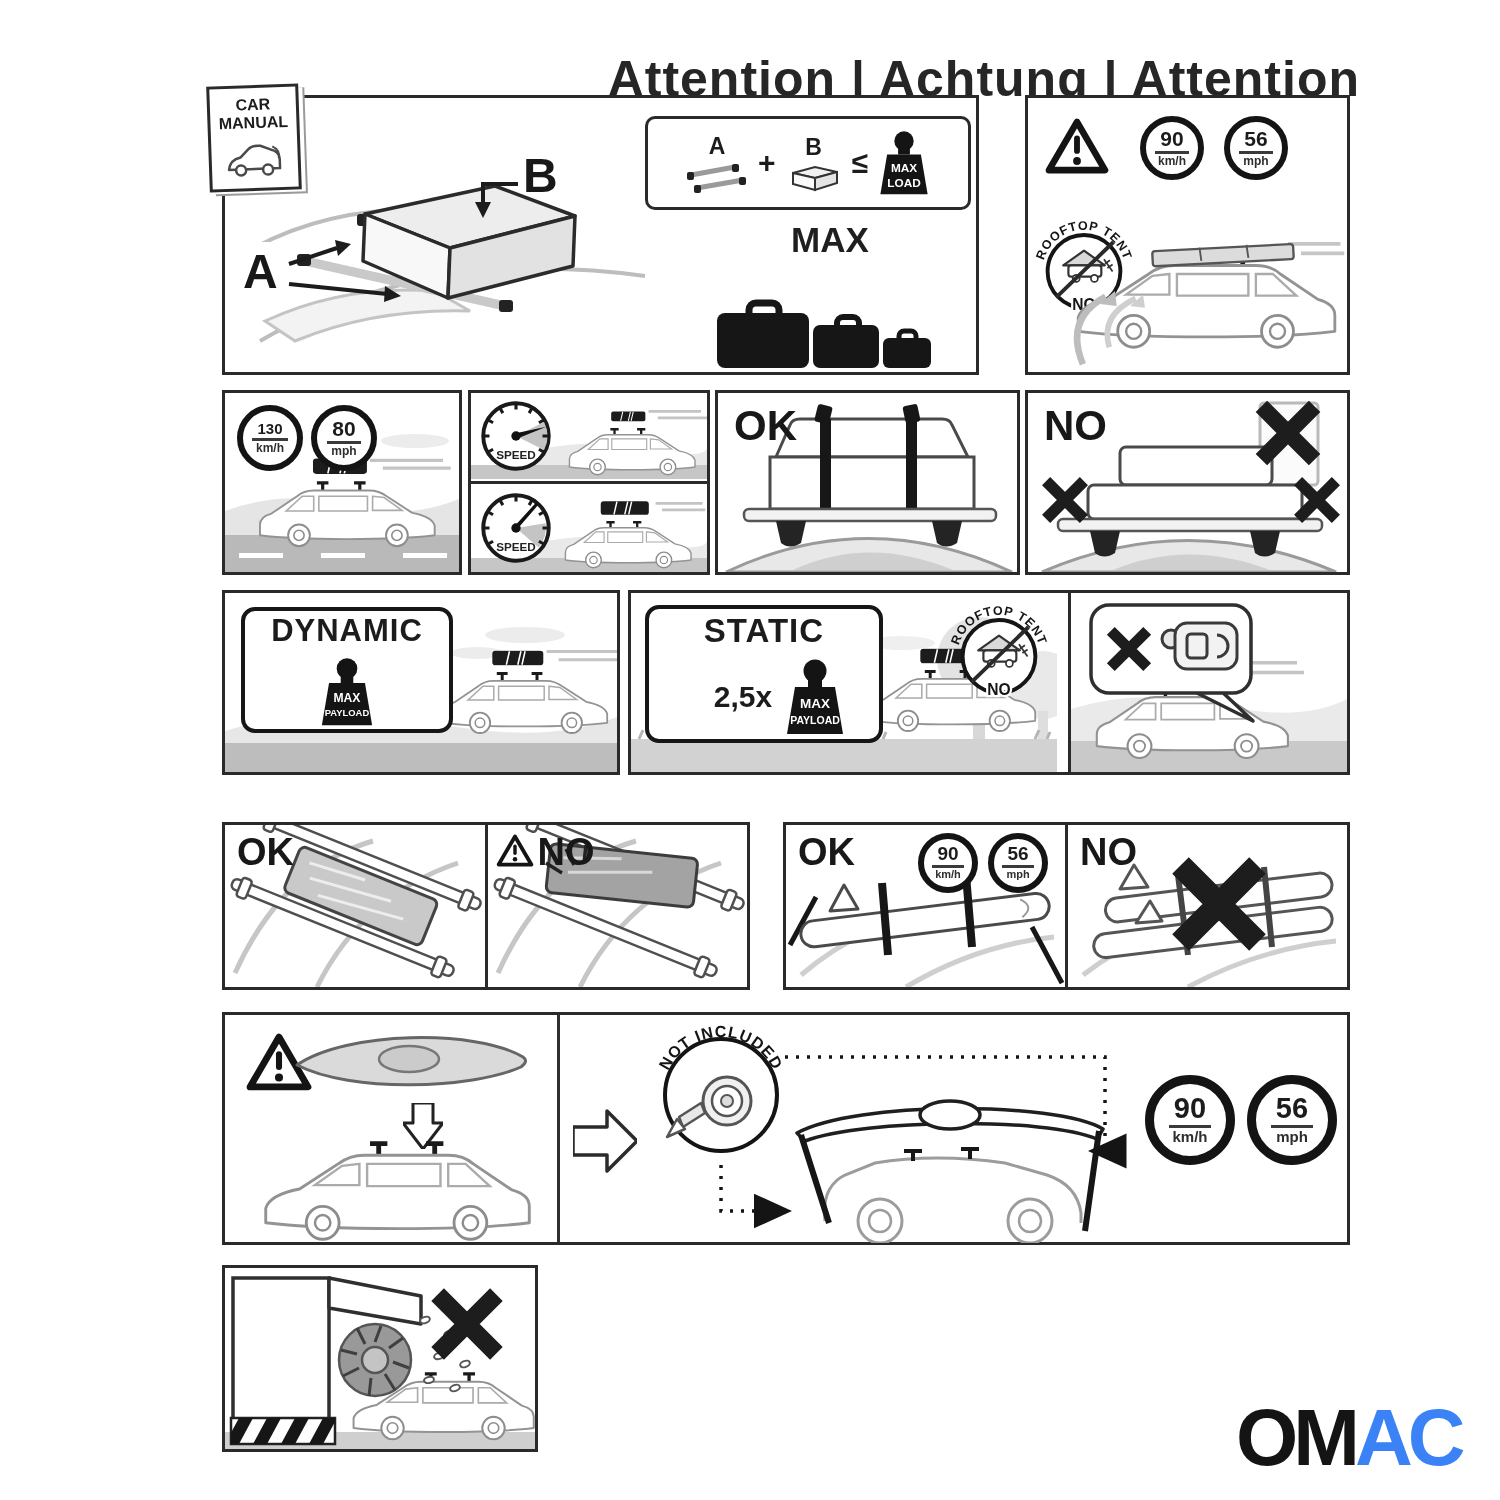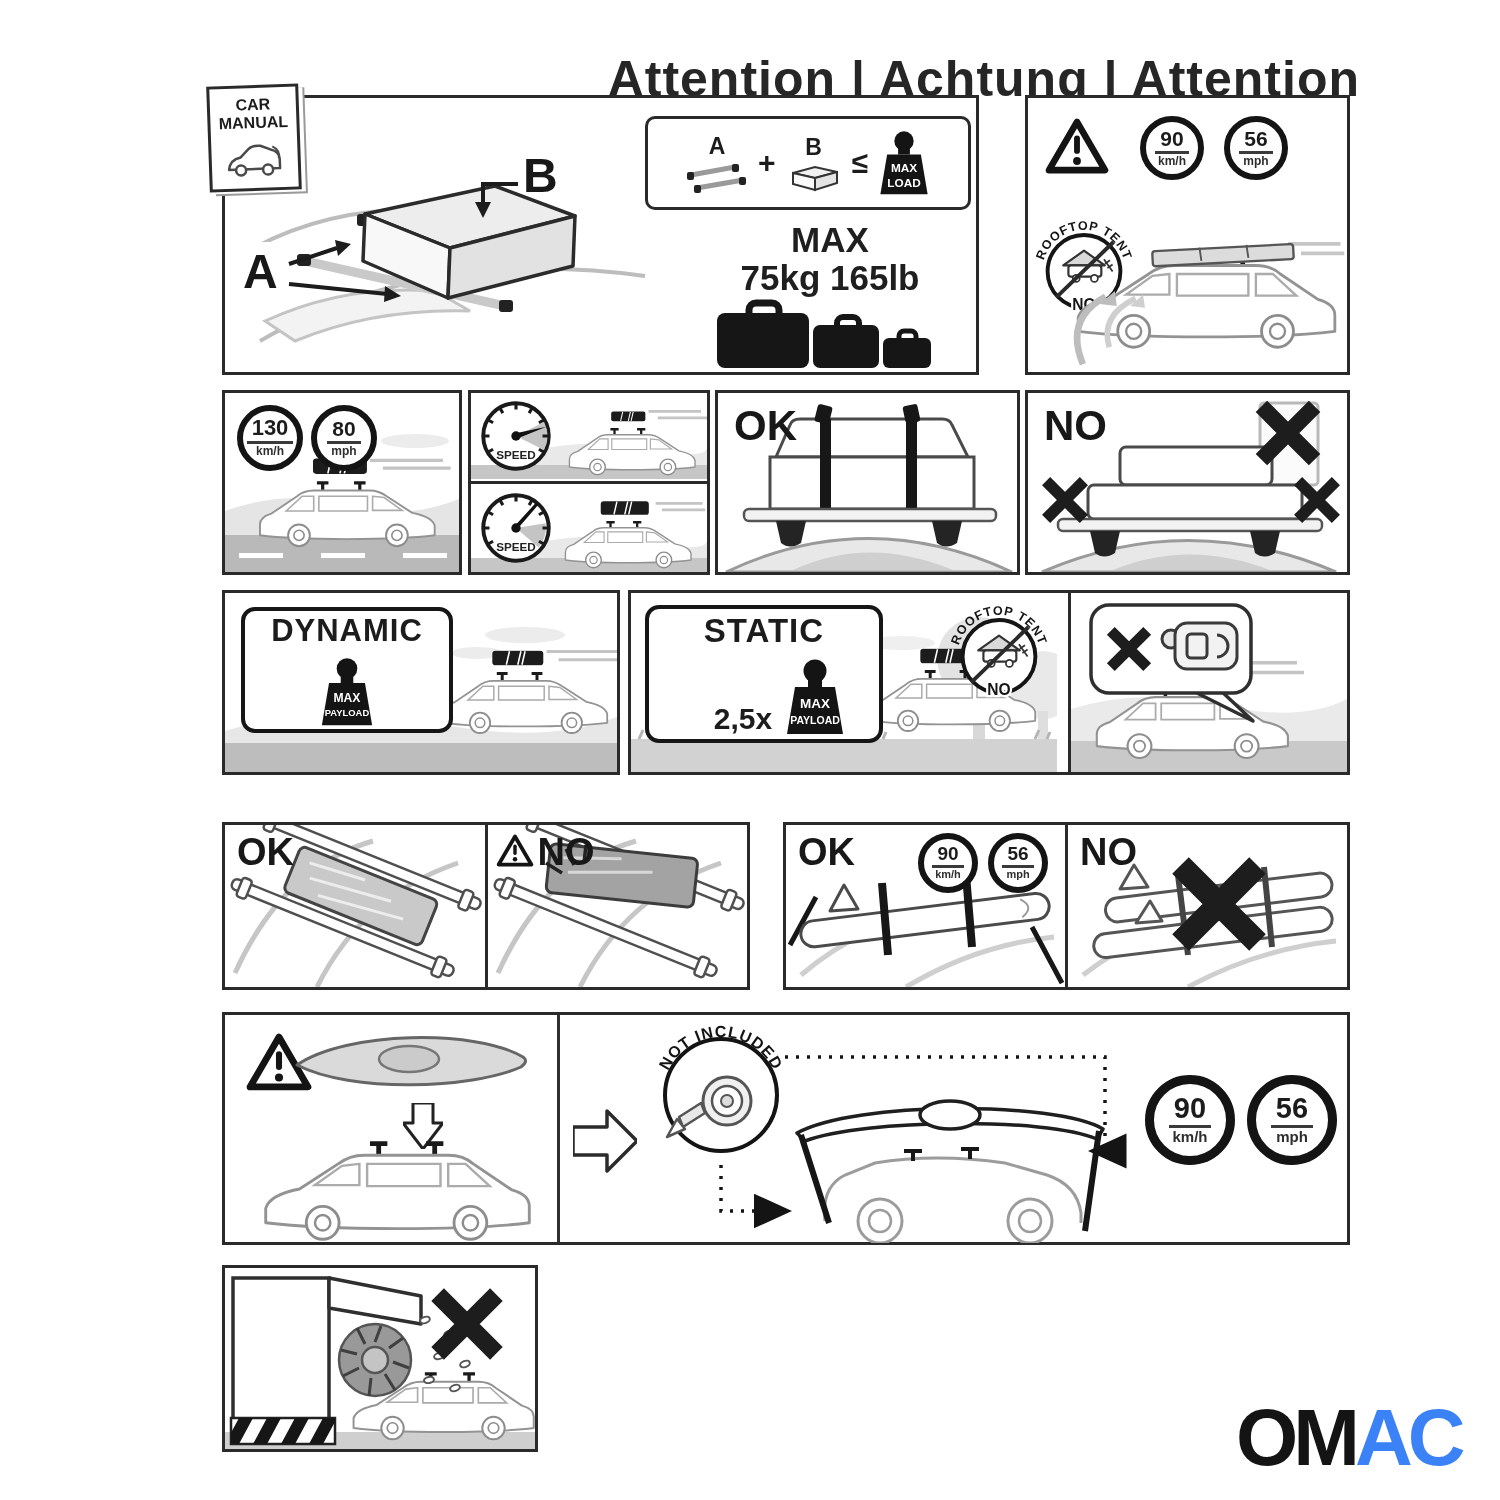--- a/index.html
+++ b/index.html
@@ -18,21 +18,21 @@
   .eqletter{font-size:23px;font-weight:800;}
   .eqop{font-size:30px;font-weight:800;line-height:1;}
   .maxtotal{position:absolute;text-align:center;font-weight:800;color:#1f1f1f;}
   .maxtotal .m1{font-size:35px;line-height:1.05;}
   .maxtotal .m2{font-size:35px;line-height:1.1;}
   .cells{display:flex;height:100%;}
   .cell{position:relative;flex:1;height:100%;}
   .cell+.cell{border-left:3px solid #2a2a2a;}
   .plbadge{position:absolute;border:4px solid #161616;border-radius:14px;background:#fff;display:flex;flex-direction:column;align-items:center;justify-content:center;gap:8px;box-sizing:border-box;z-index:2;}
   .plbadge .t{font-weight:800;letter-spacing:1px;}
-  .factorrow{display:flex;align-items:flex-end;gap:8px;margin-left:36px;}
+  .factorrow{display:flex;align-items:center;gap:8px;margin-left:36px;}
   .factor{font-size:30px;font-weight:800;}
   .brand{position:absolute;left:1228px;top:1398px;font-size:80px;font-weight:900;letter-spacing:-5px;line-height:1;}
   .brand .b1{color:#141414;margin-left:8px;}
   .brand .b2{color:#3b82f6;}
   svg{display:block;}
   text{font-family:"Liberation Sans",sans-serif;}
 </style>
 </head>
 <body>
 
@@ -143,21 +143,20 @@
       <circle cx="32" cy="13" r="11.5" fill="#141414"></circle>
       <rect x="25" y="21" width="14" height="8" fill="#141414"></rect>
       <path d="M12,29 L52,29 L60,76 L4,76 Z" fill="#141414"></path>
       <text x="32" y="50" text-anchor="middle" font-size="14" font-weight="800" fill="#fff">MAX</text>
       <text x="32" y="67" text-anchor="middle" font-size="14" font-weight="800" fill="#fff">LOAD</text>
     </svg>
   </div>
 
   <div class="maxtotal" style="left:455px;top:124px;width:300px">
     <div class="m1">MAX</div>
-    <div class="m2">75kg 165lb</div>
   </div>
   <svg class="abs" style="left:490px;top:200px" width="220" height="72" viewBox="0 0 220 72">
     <path d="M34,15 v-3 a7,7 0 0 1 7,-7 h16 a7,7 0 0 1 7,7 v3" fill="none" stroke="#161616" stroke-width="7"></path>
     <rect x="2" y="15" width="92" height="55" rx="8" fill="#161616"></rect>
     <path d="M122,27 v-2 a6,6 0 0 1 6,-6 h10 a6,6 0 0 1 6,6 v2" fill="none" stroke="#161616" stroke-width="6"></path>
     <rect x="98" y="27" width="66" height="43" rx="7" fill="#161616"></rect>
     <path d="M184,40 v-2 a5,5 0 0 1 5,-5 h7 a5,5 0 0 1 5,5 v2" fill="none" stroke="#161616" stroke-width="5"></path>
     <rect x="168" y="40" width="48" height="30" rx="6" fill="#161616"></rect>
   </svg>
 </section>
@@ -199,21 +198,21 @@
     <rect x="14" y="160" width="44" height="5" fill="#fff"></rect>
       <rect x="96" y="160" width="44" height="5" fill="#fff"></rect>
       <rect x="178" y="160" width="44" height="5" fill="#fff"></rect>
     <g transform="translate(26,70) scale(0.64)">
       <path d="M186,-4 H300 M206,8 H312" stroke="#c4c4c4" stroke-width="5"></path>
       <use href="#sym-box" x="96" y="-8" width="86" height="26"></use>
       <use href="#sym-car" y="16" width="300" height="120"></use>
     </g>
   </svg>
   <div class="badge" style="left:12px;top:12px;width:66px;height:66px">
-    <span class="v" style="font-size:22px">130</span>
+    <span class="v" style="font-size:15px">130</span>
     <span class="u" style="font-size:12px">km/h</span>
   </div>
   <div class="badge" style="left:86px;top:12px;width:66px;height:66px">
     <span class="v" style="font-size:21px">80</span>
     <span class="u" style="font-size:12px">mph</span>
   </div>
 </section>
 
 <section class="p" style="left:468px;top:390px;width:242px;height:185px">
   <div class="abs" style="left:0;top:0;width:236px;height:88px;border-bottom:3px solid #2a2a2a">

